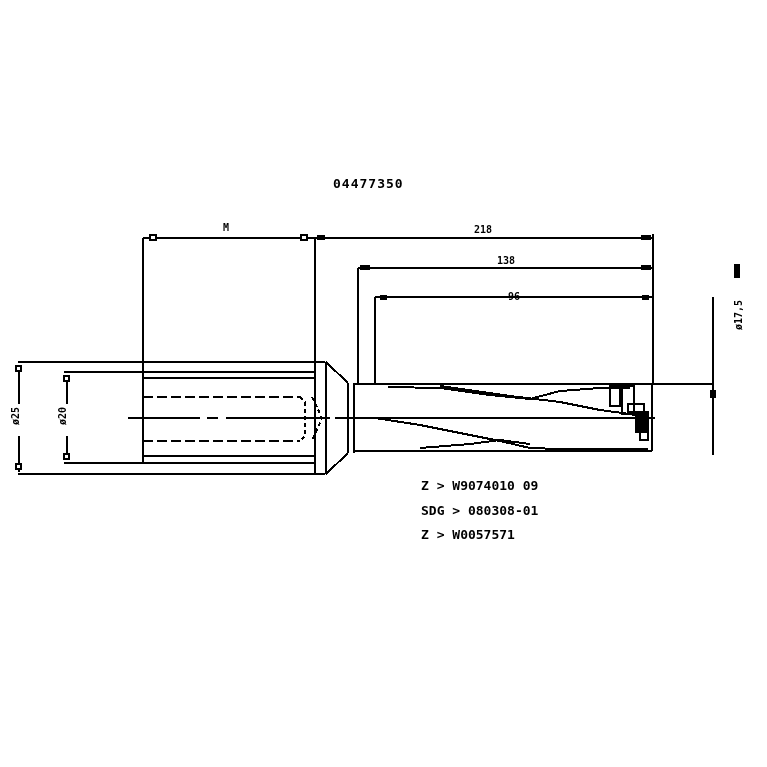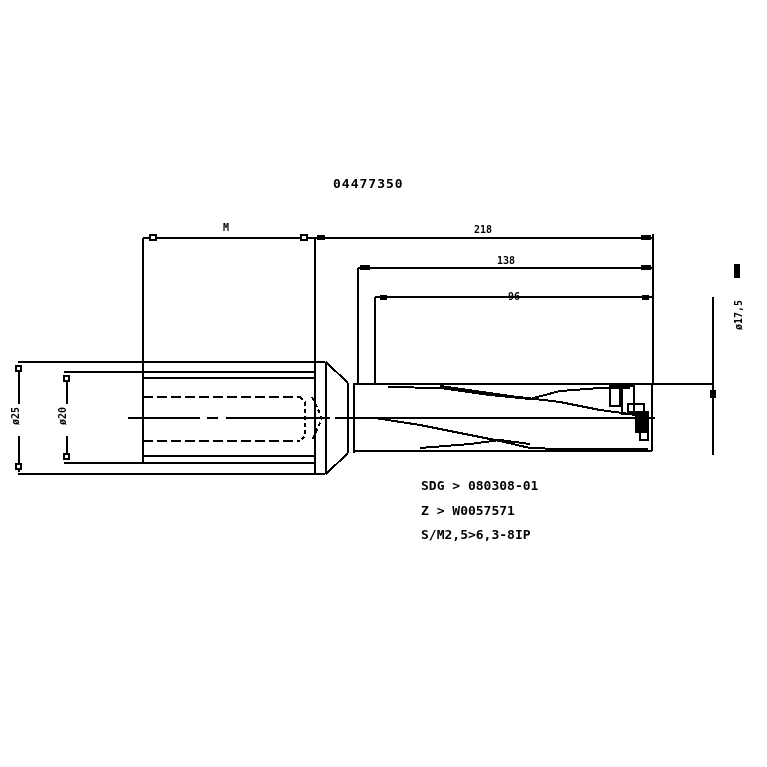--- a/index.html
+++ b/index.html
@@ -127,16 +127,16 @@
 <div class="lbl title">04477350</div>
 <div class="lbl dim dim-m">M</div>
 <div class="lbl dim dim-116">218</div>
 <div class="lbl dim dim-101">138</div>
 <div class="lbl dim dim-96">96</div>
 <div class="lbl vert dia-25">ø25</div>
 <div class="lbl vert dia-20">ø20</div>
 <div class="lbl vert dia-175">ø17,5</div>
 
 <div class="notes">
+  <div>Z &gt; W9074010 09</div>
   <div>SDG &gt; 080308-01</div>
   <div>Z &gt; W0057571</div>
-  <div>S/M2,5&gt;6,3-8IP</div>
 </div>
 
 </body></html>

